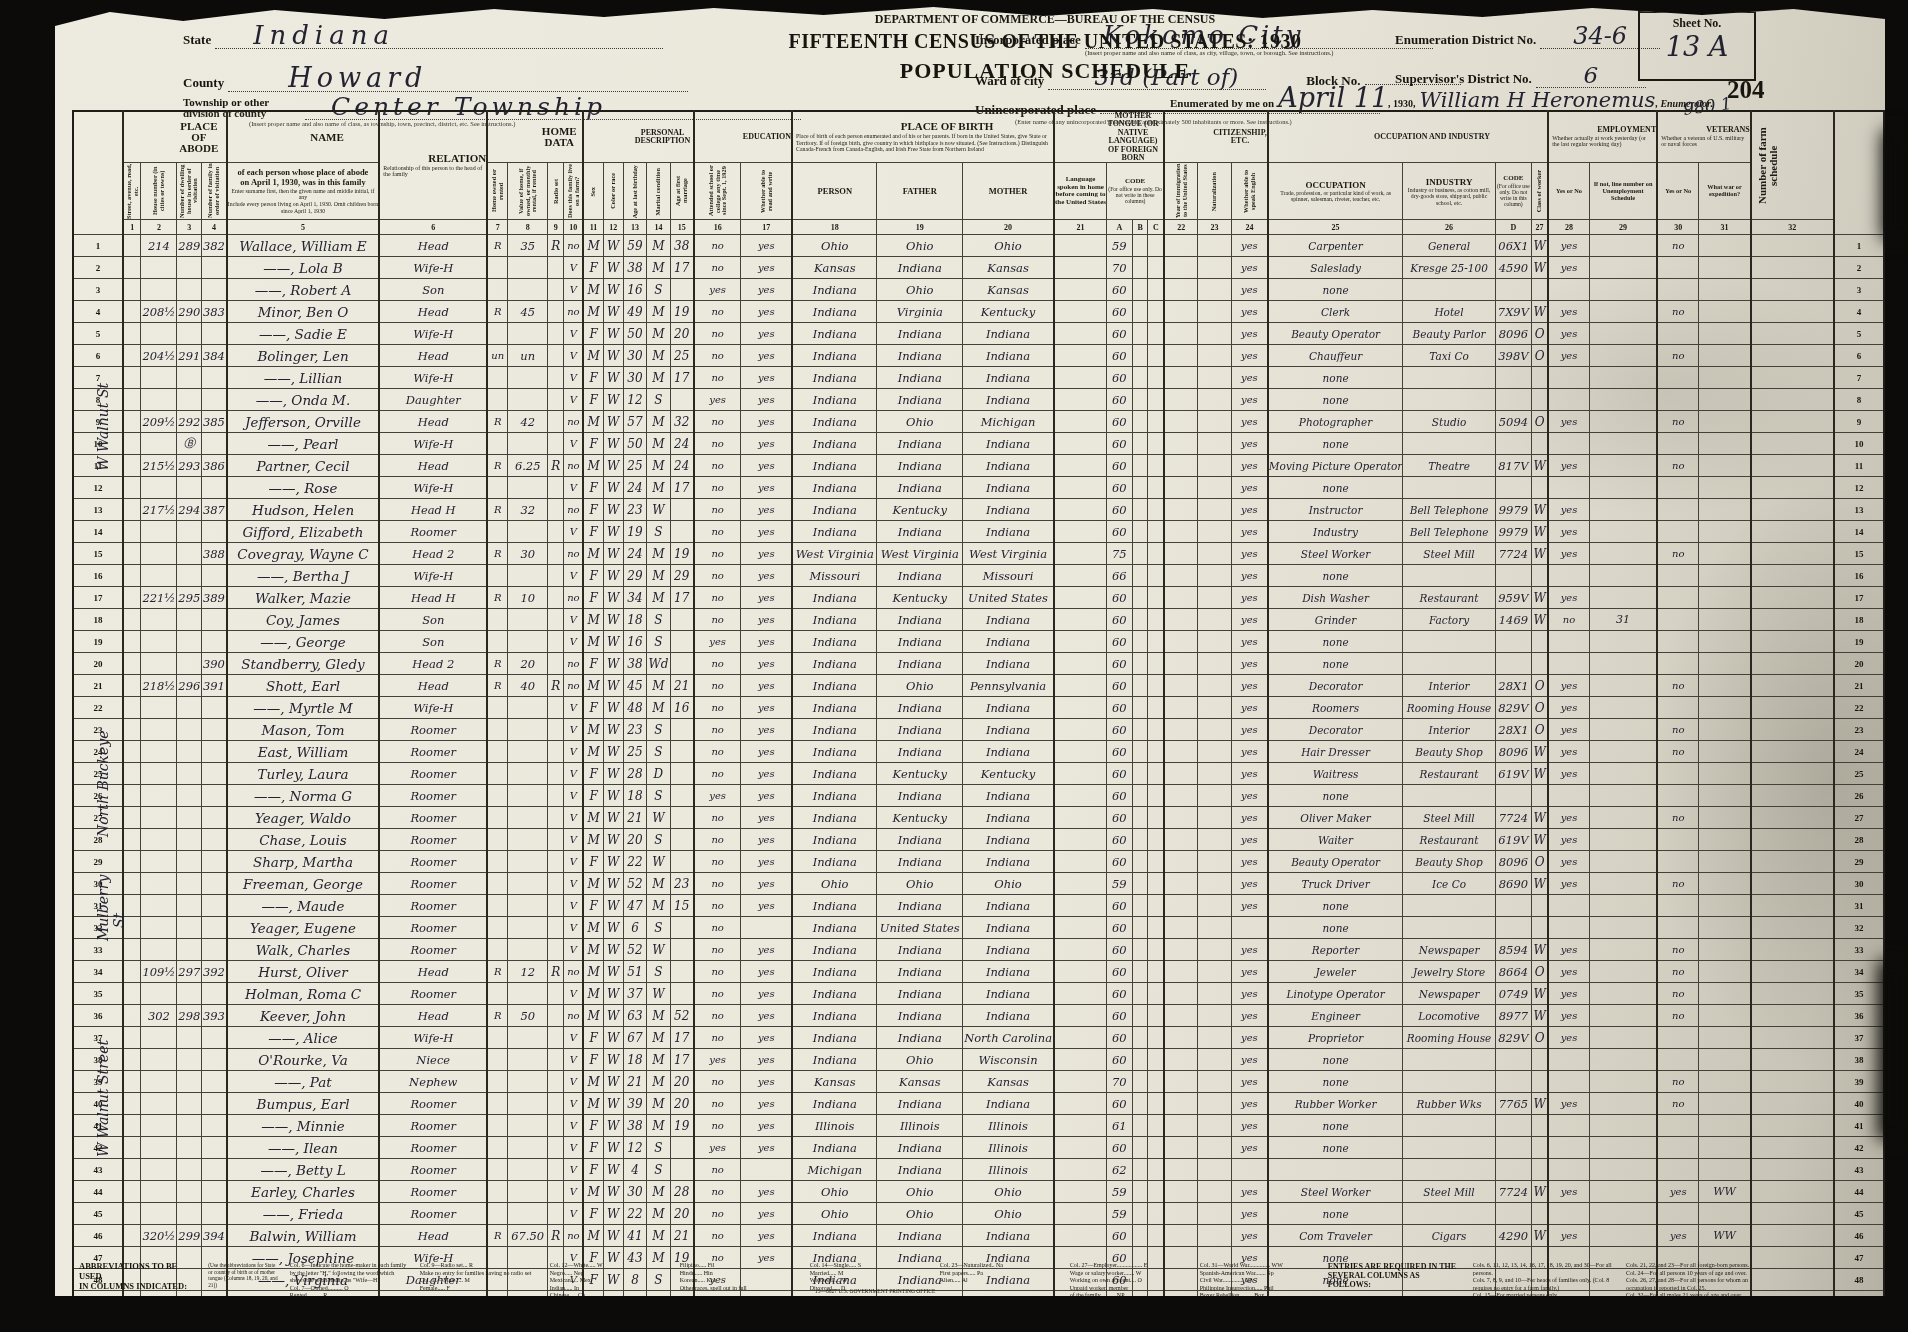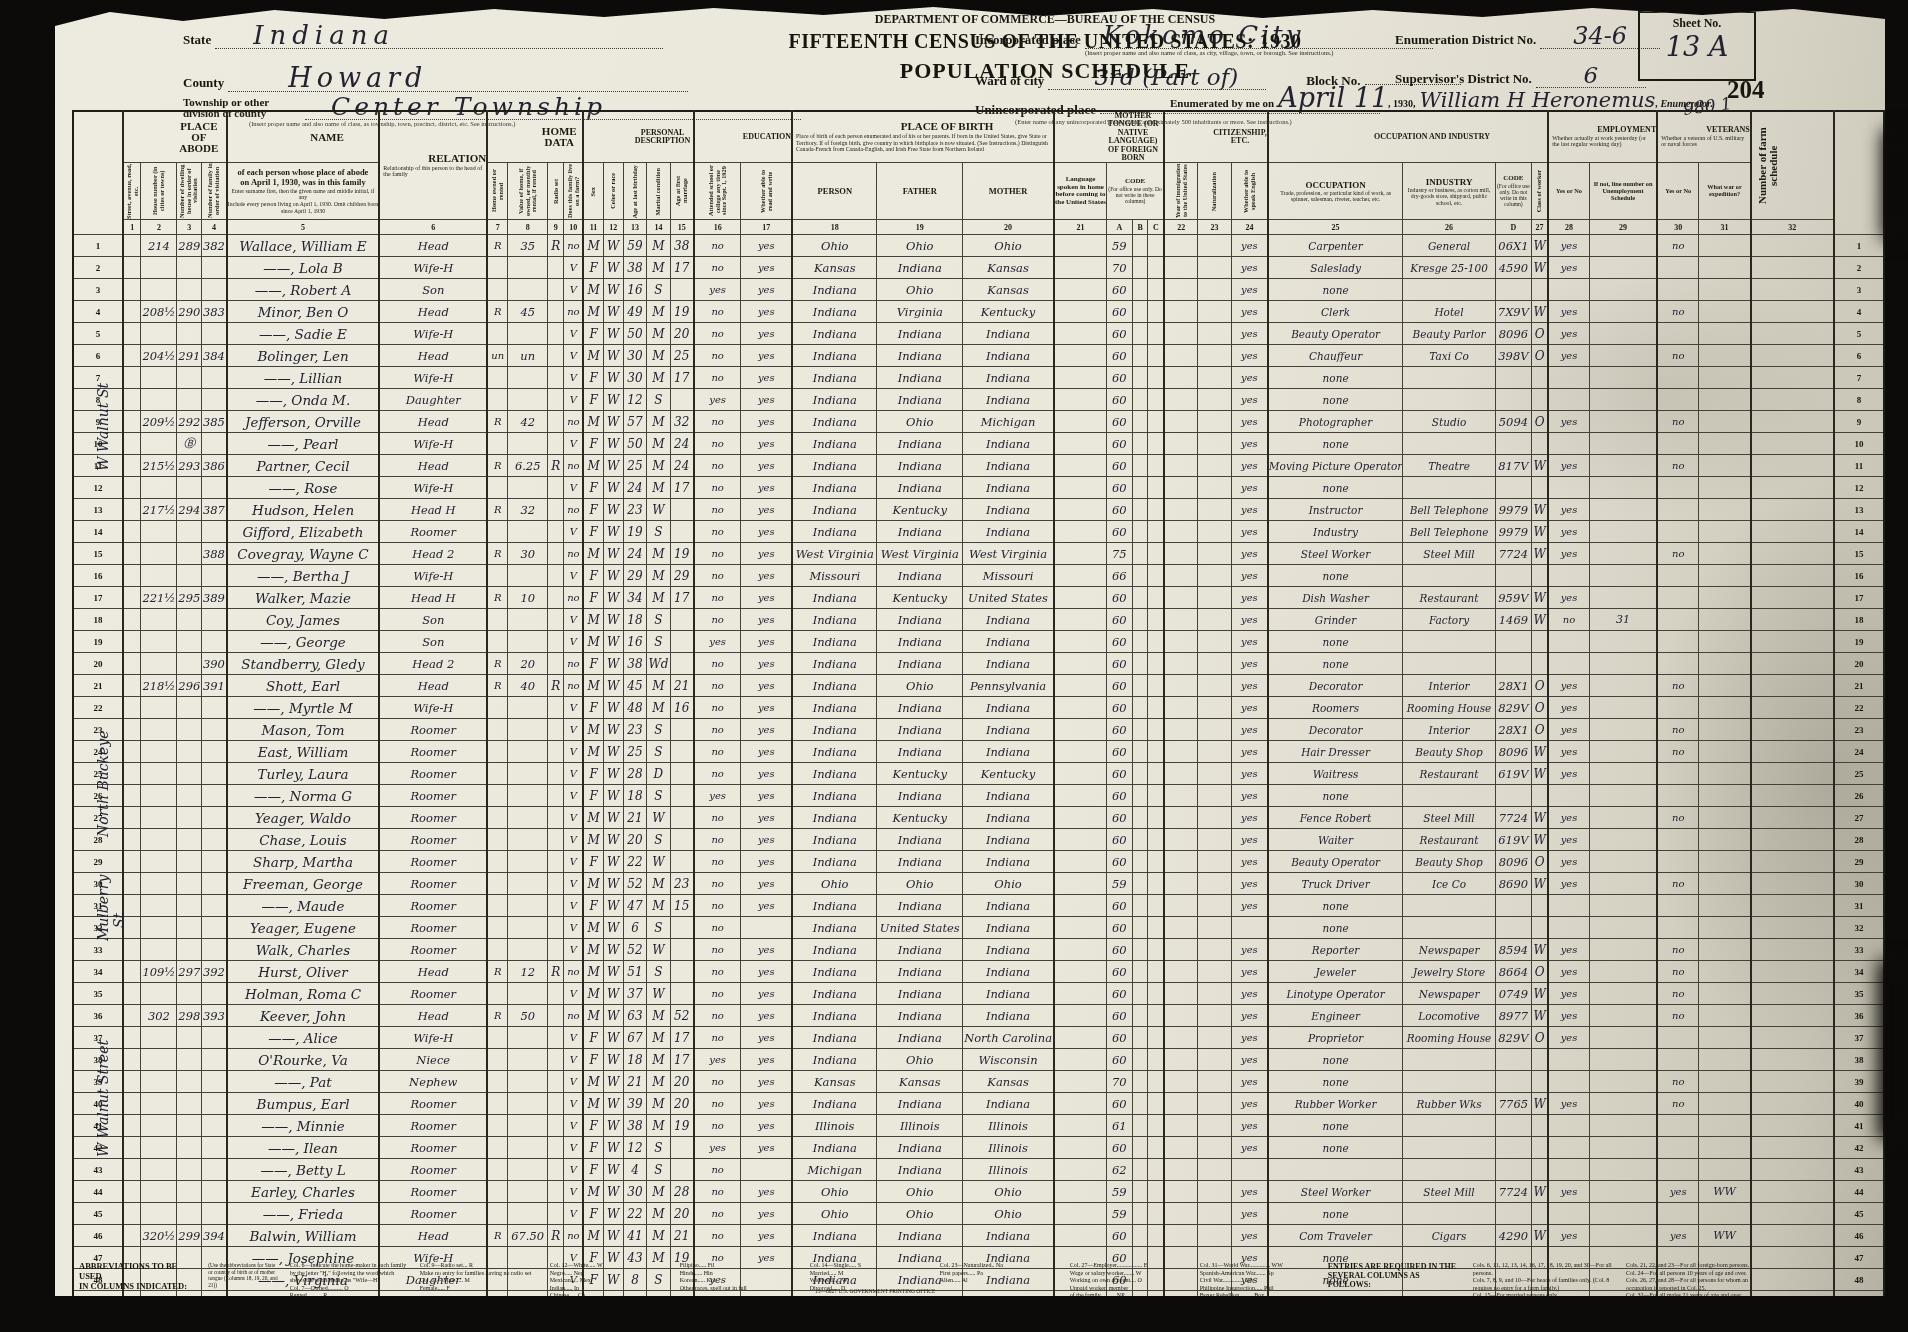--- a/index.html
+++ b/index.html
@@ -1441,21 +1441,21 @@
           <td class="c-bp hw">Indiana</td>
           <td class="c-bf hw">Kentucky</td>
           <td class="c-bm hw">Indiana</td>
           <td class="c-lang hw"></td>
           <td class="c-ca hw">60</td>
           <td class="c-cb hw"></td>
           <td class="c-cc hw"></td>
           <td class="c-imm hw"></td>
           <td class="c-nat hw"></td>
           <td class="c-eng hw">yes</td>
-          <td class="c-occ hw">Fence Robert</td>
+          <td class="c-occ hw">Oliver Maker</td>
           <td class="c-ind hw">Steel Mill</td>
           <td class="c-cd hw">7724</td>
           <td class="c-cls hw">W</td>
           <td class="c-emp hw">yes</td>
           <td class="c-uline hw"></td>
           <td class="c-vet hw">no</td>
           <td class="c-war hw"></td>
           <td class="c-fs hw"></td>
           <td class="ln">27</td>
         </tr>

